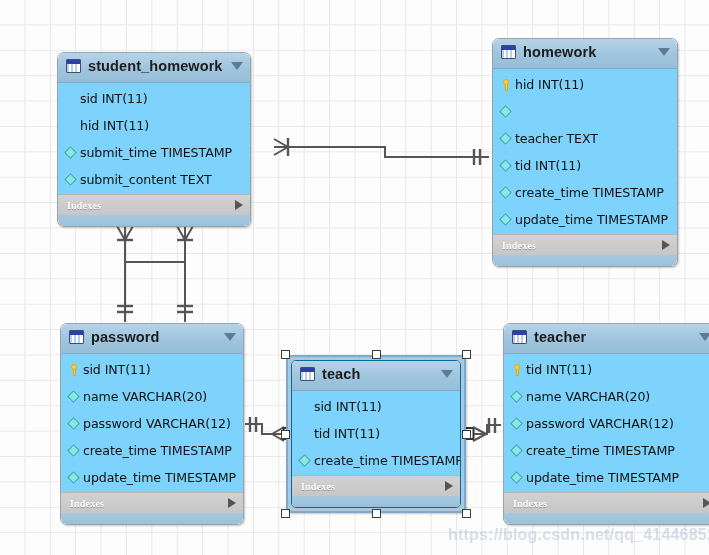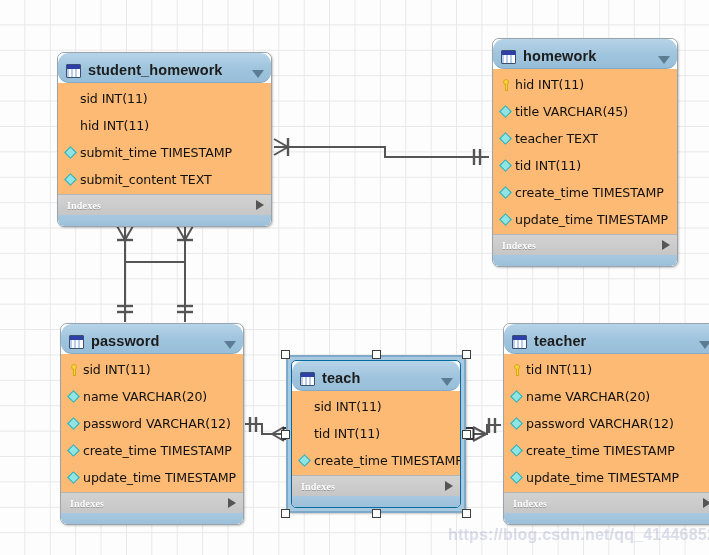--- a/index.html
+++ b/index.html
@@ -59,27 +59,26 @@
     border-radius: 5px;
     overflow: hidden;
     background: #ffffff;
   }
   .table-box.selected .table-inner {
     border: 1px solid #0369a1;
   }
 
   .tbl-header {
     display: flex;
-    align-items: flex-end;
+    align-items: center;
     height: 30px;
     padding: 0 7px 4px 8px;
     background: linear-gradient(to bottom, #b6d3e8 0%, #9fc4dd 55%, #97bed9 100%);
     border-bottom: 1px solid #86aac6;
     box-sizing: border-box;
-    border-radius: 11px;
   }
   .tbl-icon {
     width: 15px; height: 14px;
     flex: 0 0 auto;
     margin-right: 7px;
     position: relative;
     border: 1px solid #3a4f73;
     border-radius: 1px;
     background: #ffffff;
     box-sizing: border-box;
@@ -112,21 +111,21 @@
   .tbl-caret {
     flex: 0 0 auto;
     width: 0; height: 0;
     border-left: 6px solid transparent;
     border-right: 6px solid transparent;
     border-top: 8px solid #5b7c93;
     margin-left: 6px;
   }
 
   .tbl-body {
-    background: #fdba74;
+    background: #7dd3fc;
     padding: 2px 0 1px 0;
   }
   .col-row {
     display: flex;
     align-items: center;
     height: 27px;
     padding: 0 5px 0 6px;
     box-sizing: border-box;
     white-space: nowrap;
   }
@@ -295,21 +294,21 @@
         <path d="M 486 434 L 473 441"></path>
 
         <path d="M 489 418 L 489 433" stroke-width="2.4"></path>
         <path d="M 495 418 L 495 433" stroke-width="2.4"></path>
       </g>
 
     </g>
   </svg>
 
   <div id="tables-layer">
-      <div class="table-box" style="left: 57px; top: 52px; width: 215px;">
+      <div class="table-box" style="left: 57px; top: 52px; width: 194px;">
         <div class="table-inner">
           <div class="tbl-header">
             <span class="tbl-icon"></span>
             <span class="tbl-title">student_homework</span>
             <span class="tbl-caret"></span>
           </div>
           <div class="tbl-body">
             <div class="col-row noicon">
               <span class="col-ico none"></span>
               <span class="col-name">sid INT(11)</span>
@@ -341,21 +340,20 @@
             <span class="tbl-title">homework</span>
             <span class="tbl-caret"></span>
           </div>
           <div class="tbl-body">
             <div class="col-row">
               <span class="col-ico key"></span>
               <span class="col-name">hid INT(11)</span>
             </div>
             <div class="col-row">
               <span class="col-ico diamond"></span>
-              <span class="col-name">title VARCHAR(45)</span>
             </div>
             <div class="col-row">
               <span class="col-ico diamond"></span>
               <span class="col-name">teacher TEXT</span>
             </div>
             <div class="col-row">
               <span class="col-ico diamond"></span>
               <span class="col-name">tid INT(11)</span>
             </div>
             <div class="col-row">

